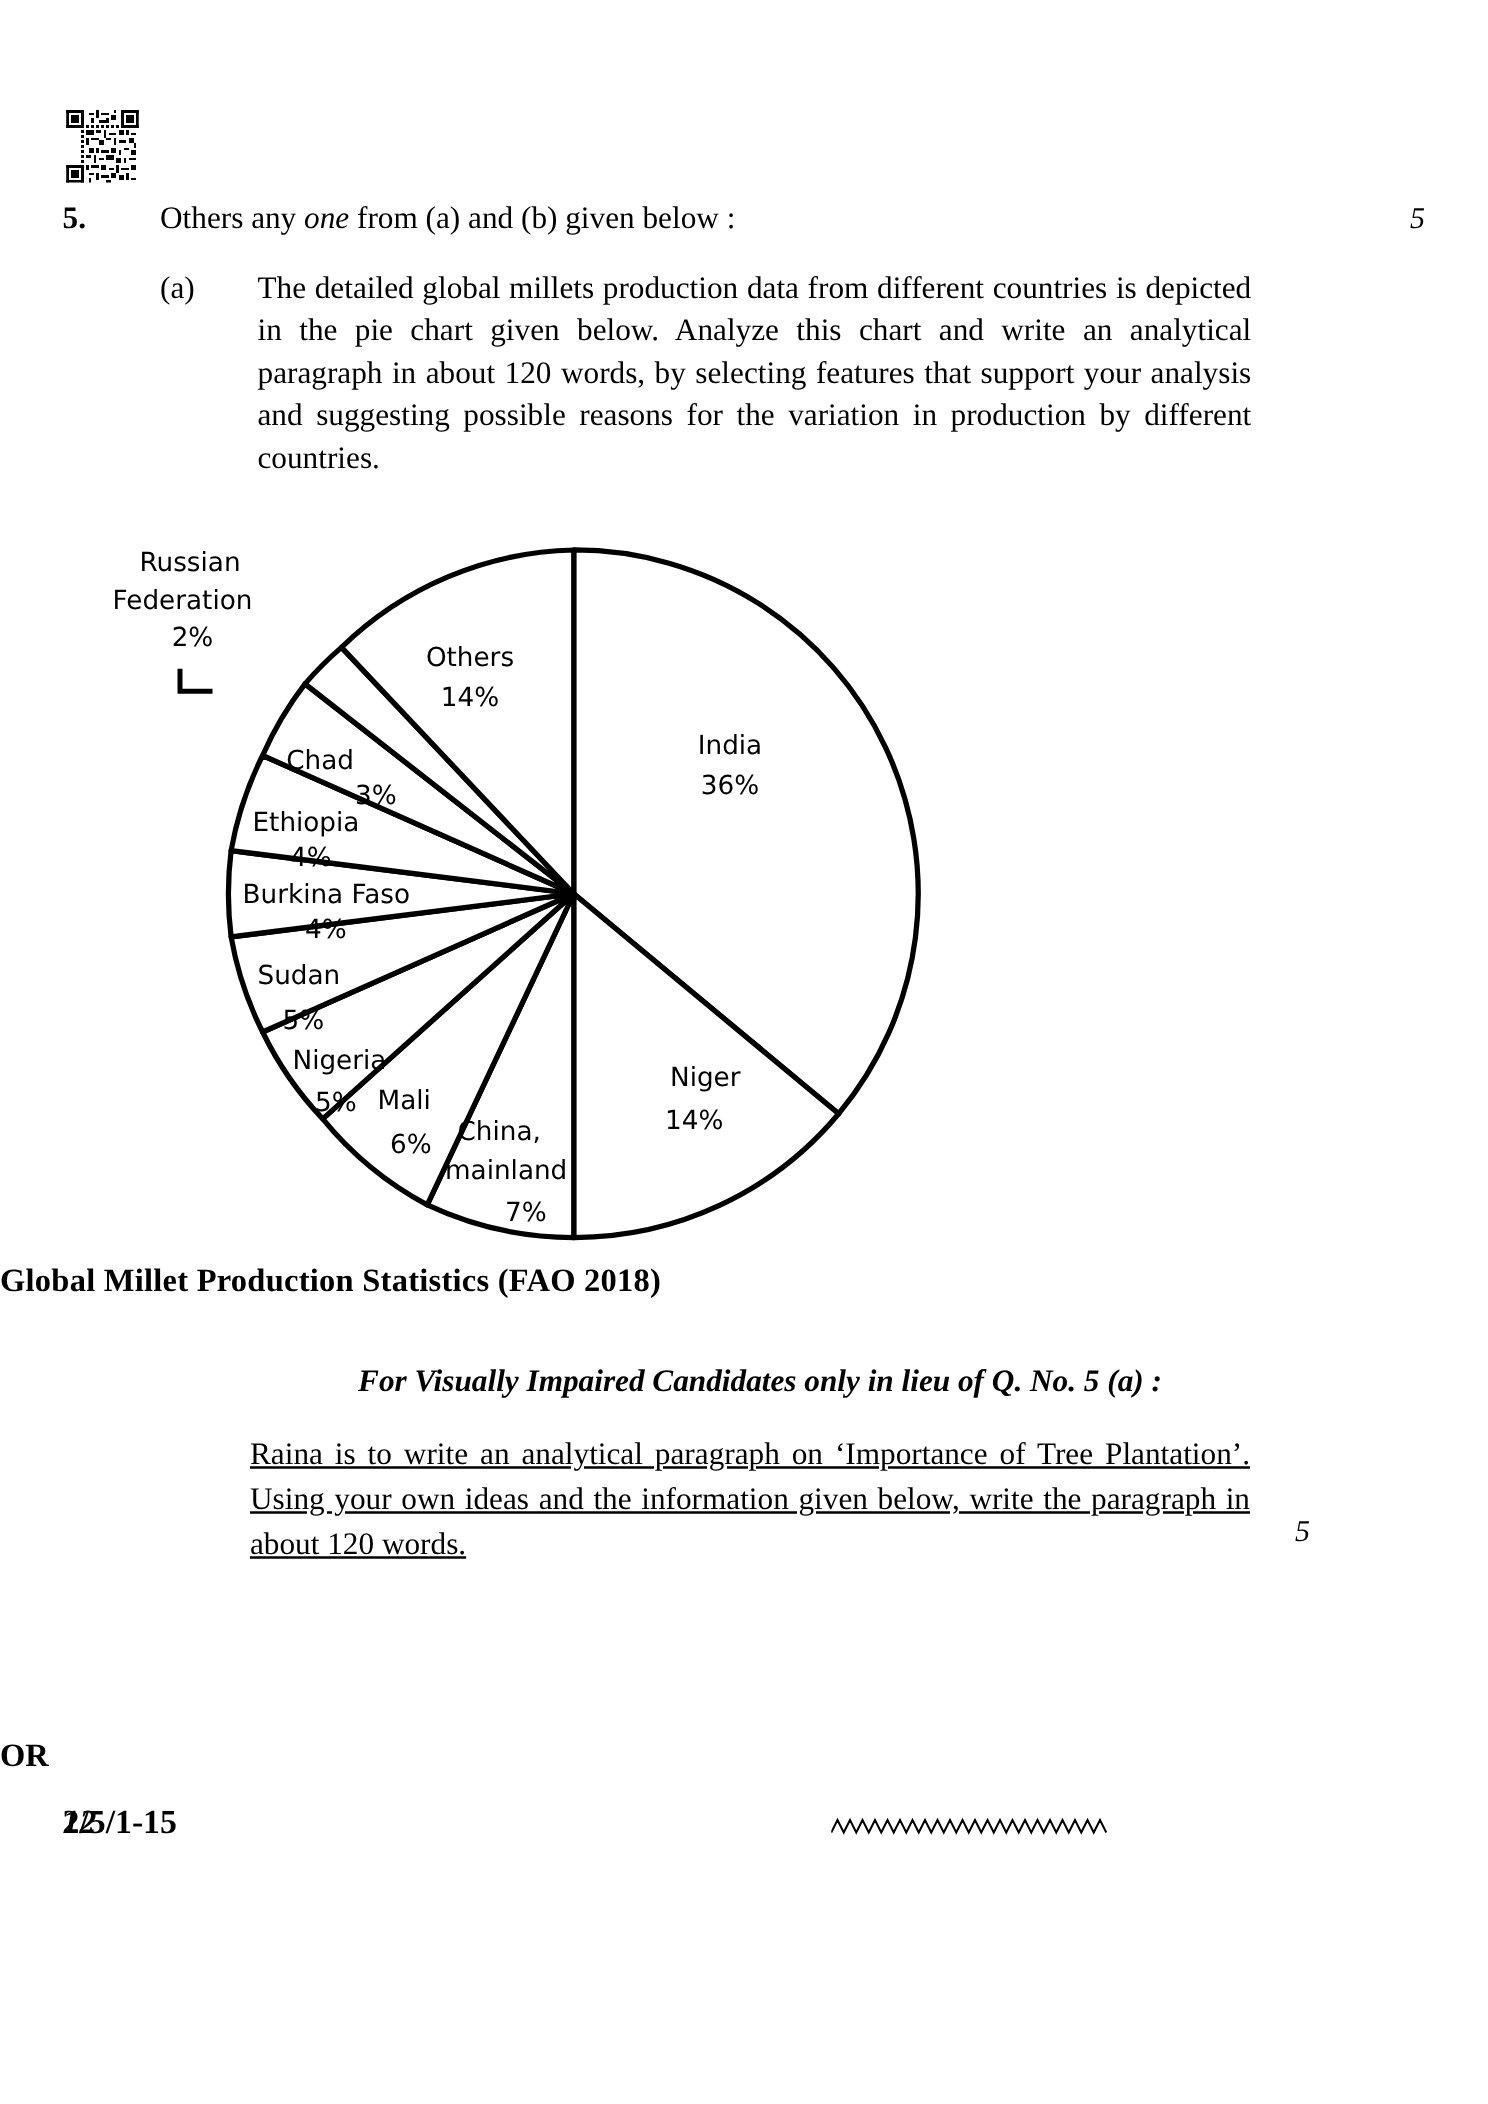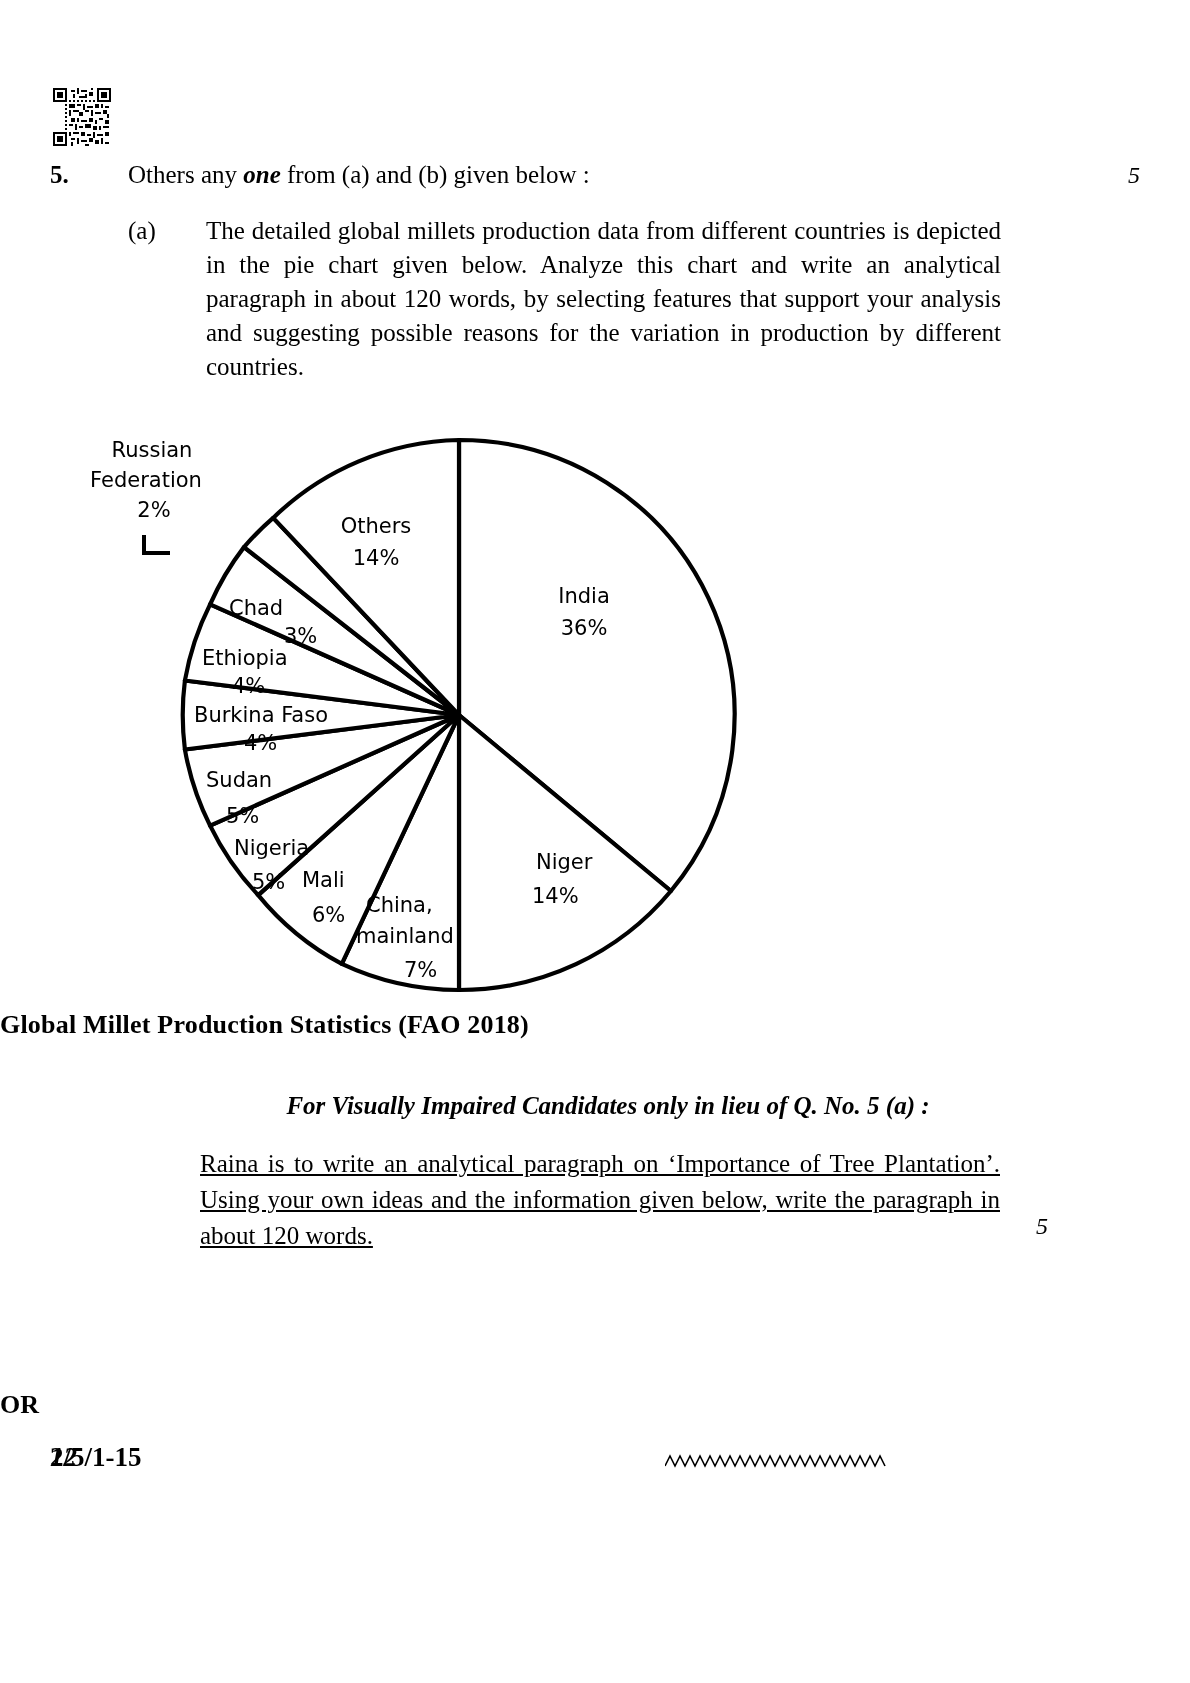--- a/index.html
+++ b/index.html
@@ -38,21 +38,21 @@
     align-items: flex-start;
     font-size: 25px;
     line-height: 34px;
   }
   .q-num {
     width: 78px;
     flex: 0 0 78px;
     font-weight: bold;
   }
   .q-head-text { flex: 1 1 auto; }
-  .q-head-text em { font-style: italic; font-weight: bold; text-align: center; }
+  .q-head-text em { font-style: italic; font-weight: normal; text-align: center; }
   .q-marks {
     width: 40px;
     flex: 0 0 40px;
     text-align: right;
     font-style: italic;
     font-size: 24px;
   }
 
   .q-sub {
     display: flex;

